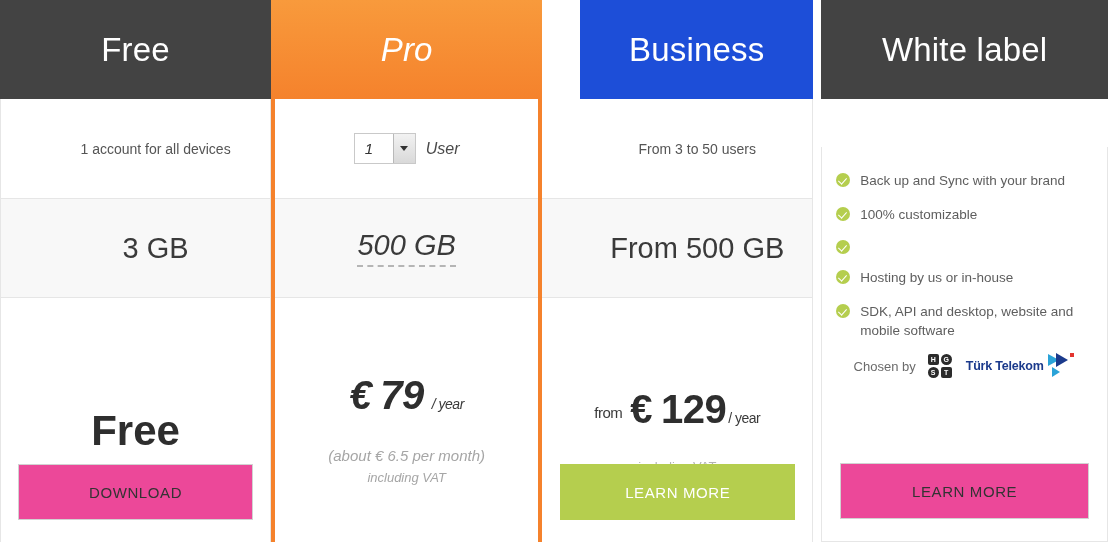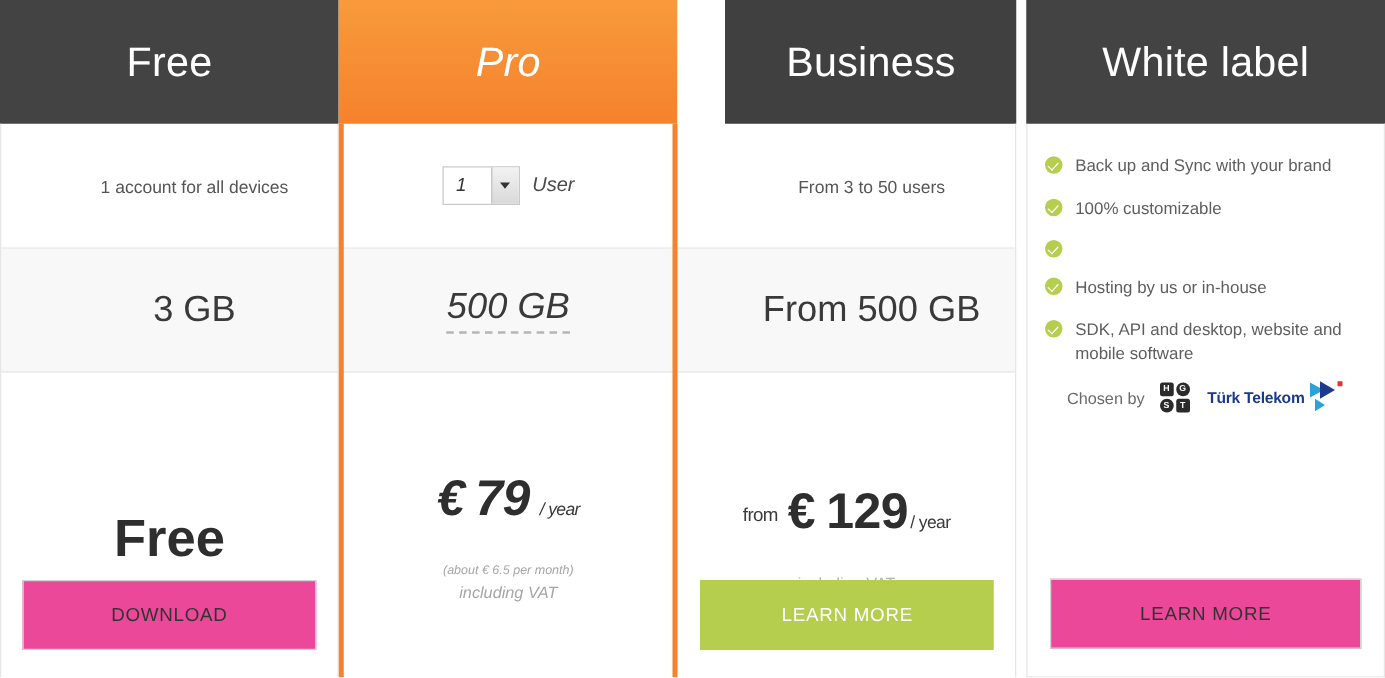--- a/index.html
+++ b/index.html
@@ -20,34 +20,34 @@
     position: relative;
     height: 542px;
     display: flex;
     flex-direction: column;
     background: #fff;
   }
   .col-free     { width: 276px; }
   .col-pro      { width: 276px; font-style: italic; }
   .col-business { width: 276px; }
   .col-gap      { width: 8px; background: #fff; }
-  .col-white    { width: 292px; }
+  .col-white    { width: 292px; gap: 48px; }
 
   
   .head {
     height: 99px;
     display: flex; align-items: center; justify-content: center;
     color: #ffffff;
     font-size: 33px;
     font-weight: 400;
     letter-spacing: .2px;
   }
   .head-dark     { background: #434343; }
   .head-orange   { background: linear-gradient(180deg,#f89a3c 0%,#f5822c 100%); }
-  .head-green    { background: #404040; margin-left: 38px; }
+  .head-green    { background: #1d4ed8; margin-left: 38px; }
 
   
   .row {
     display: flex; align-items: center; justify-content: center;
     text-align: center;
     border-bottom: 1px solid #e6e6e6;
   }
   .row-users {
     height: 100px;
     font-size: 14px;
@@ -95,21 +95,21 @@
     font-size: 15px; font-weight: 400; color: #3a3a3a;
     margin-right: 8px; align-self: center; position: relative; top: 4px;
   }
   .price-cur { margin-right: 9px; }
   .price-per {
     font-size: 14px; color: #3a3a3a; font-weight: 400;
     margin-left: 8px;
   }
   .price-per-tight { margin-left: 2px; }
   .price-sub {
-    font-size: 10px; color: #a6a6a6; margin-top: 30px; line-height: 1.5;
+    font-size: 15px; color: #a6a6a6; margin-top: 30px; line-height: 1.5;
   }
   .price-sub2 {
     font-size: 13px; color: #a6a6a6; line-height: 1.5;
   }
   .price-vat-biz { font-size: 13px; color: #b3b3b3; margin-top: 30px; }
 
   
   .dashed {
     border-bottom: 2px dashed #b5b5b5;
     padding-bottom: 3px;

